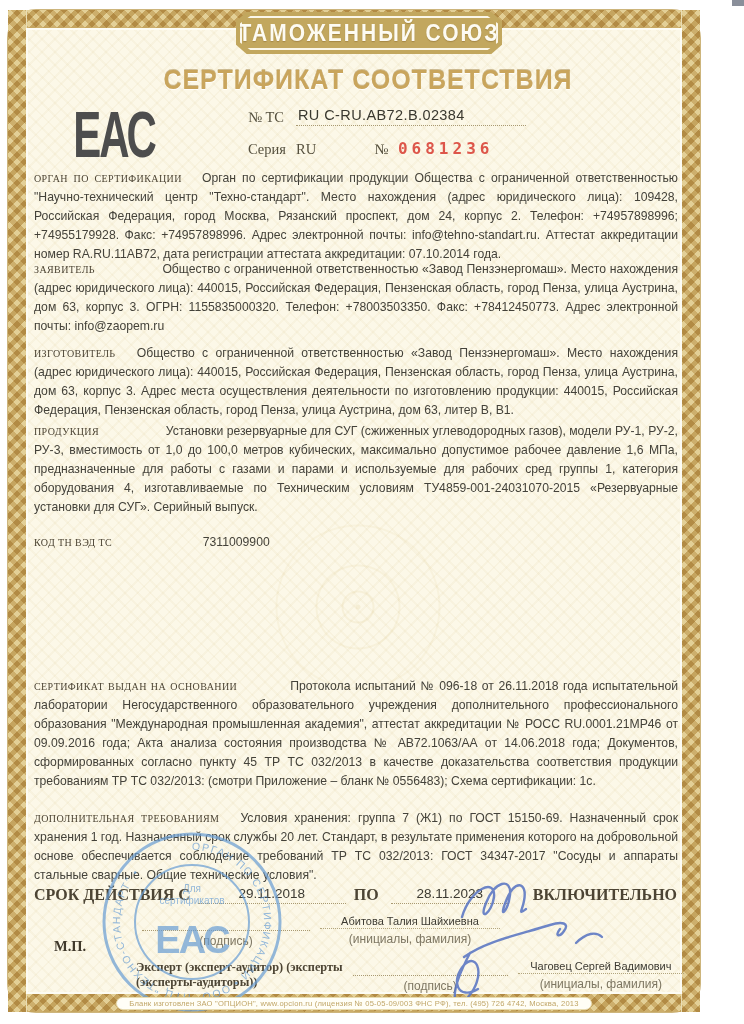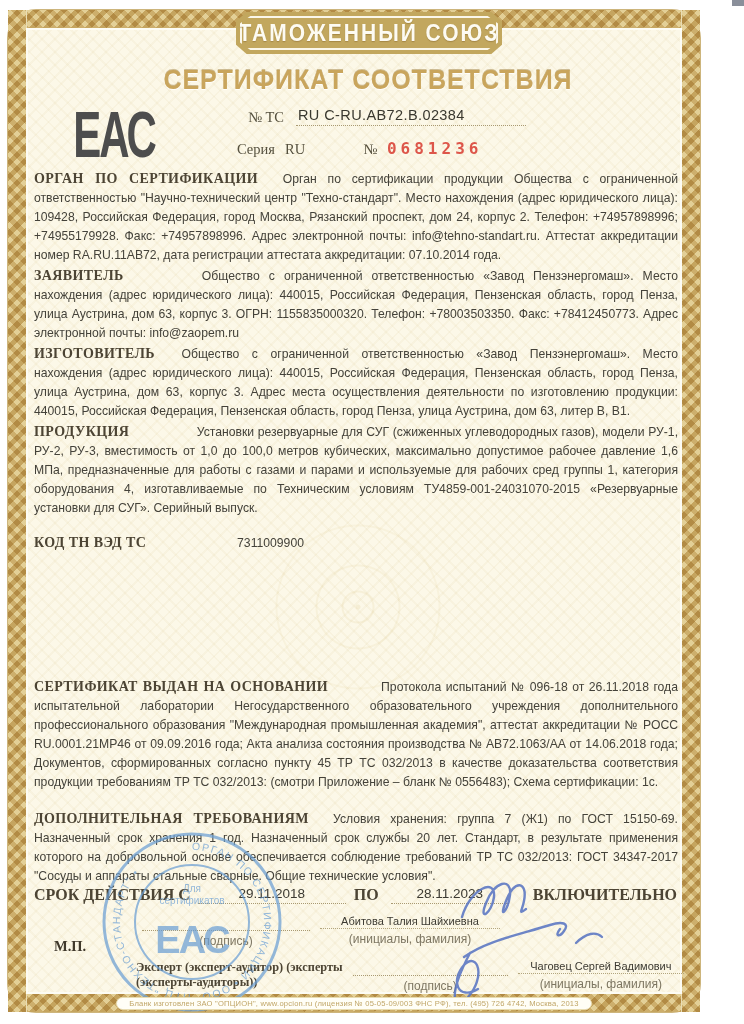--- a/index.html
+++ b/index.html
@@ -61,39 +61,39 @@
     font-family:"Liberation Sans", sans-serif;transform:scaleY(1.12);
     text-shadow:0 1px 0 rgba(255,255,255,.85), 0 -1px 0 rgba(150,118,52,.45);
     white-space:nowrap;
   }
   .numline{position:absolute;left:240px;top:97px;display:flex;align-items:flex-end;}
   .numline .lbl{font-family:Liberation Serif, serif;font-size:14.5px;color:#55503e;margin-right:12px;}
   .numline .val{
     font-size:14.5px;color:#39382f;letter-spacing:.4px;min-width:222px;
     border-bottom:1px dotted #a99a72;padding:0 6px 2px 2px;
   }
-  .serline{position:absolute;left:229px;top:129px;display:flex;align-items:flex-end;}
+  .serline{position:absolute;left:240px;top:129px;display:flex;align-items:flex-end;}
   .serline .lbl{font-family:"Liberation Serif", serif;font-size:14.5px;color:#55503e;}
   .serline .reg{font-family:"Liberation Serif", serif;font-size:14.5px;color:#55503e;margin-left:10px;}
   .serline .nsign{font-family:"Liberation Serif", serif;font-size:14.5px;color:#55503e;margin-left:58px;margin-right:10px;}
   .serline .red{
     font-family:"DejaVu Sans Mono", monospace;font-size:16px;color:#dd564a;letter-spacing:4px;font-weight:bold;
   }
 
   
   .sec{
     position:absolute;left:26px;width:644px;text-align:justify;
     font-size:12.2px;line-height:19px;color:#44423a;
   }
   .sec .h{
-    font-family:"Liberation Serif", serif;font-weight:bold;font-size:14px;color:#4c4434;
+    font-family:"Liberation Serif", serif;font-weight:normal;font-size:10px;color:#4c4434;
     letter-spacing:.4px;padding-right:14px;
   }
   .sec .gap{display:inline-block;width:46px;}
-  .s-org{top:147px;} .s-app{top:244px;} .s-man{top:322px;} .s-prod{top:400px;}
+  .s-org{top:147px;} .s-app{top:238px;} .s-man{top:322px;} .s-prod{top:400px;}
   .s-code{top:511px;} .s-comp{top:540px;} .s-basis{top:655px;} .s-add{top:787px;}
 
   
   .validity{position:absolute;left:26px;top:876px;width:644px;display:flex;align-items:flex-end;}
   .validity .vh{font-family:"Liberation Serif", serif;font-weight:bold;font-size:16px;color:#4c4434;white-space:nowrap;}
   .validity .date{
     font-size:13.5px;color:#3c3a32;text-align:center;border-bottom:1px dotted #a99a72;padding-bottom:2px;
   }
   .d1{width:148px;margin:0 8px;}
   .d2{width:118px;margin:0 10px 0 12px;}

